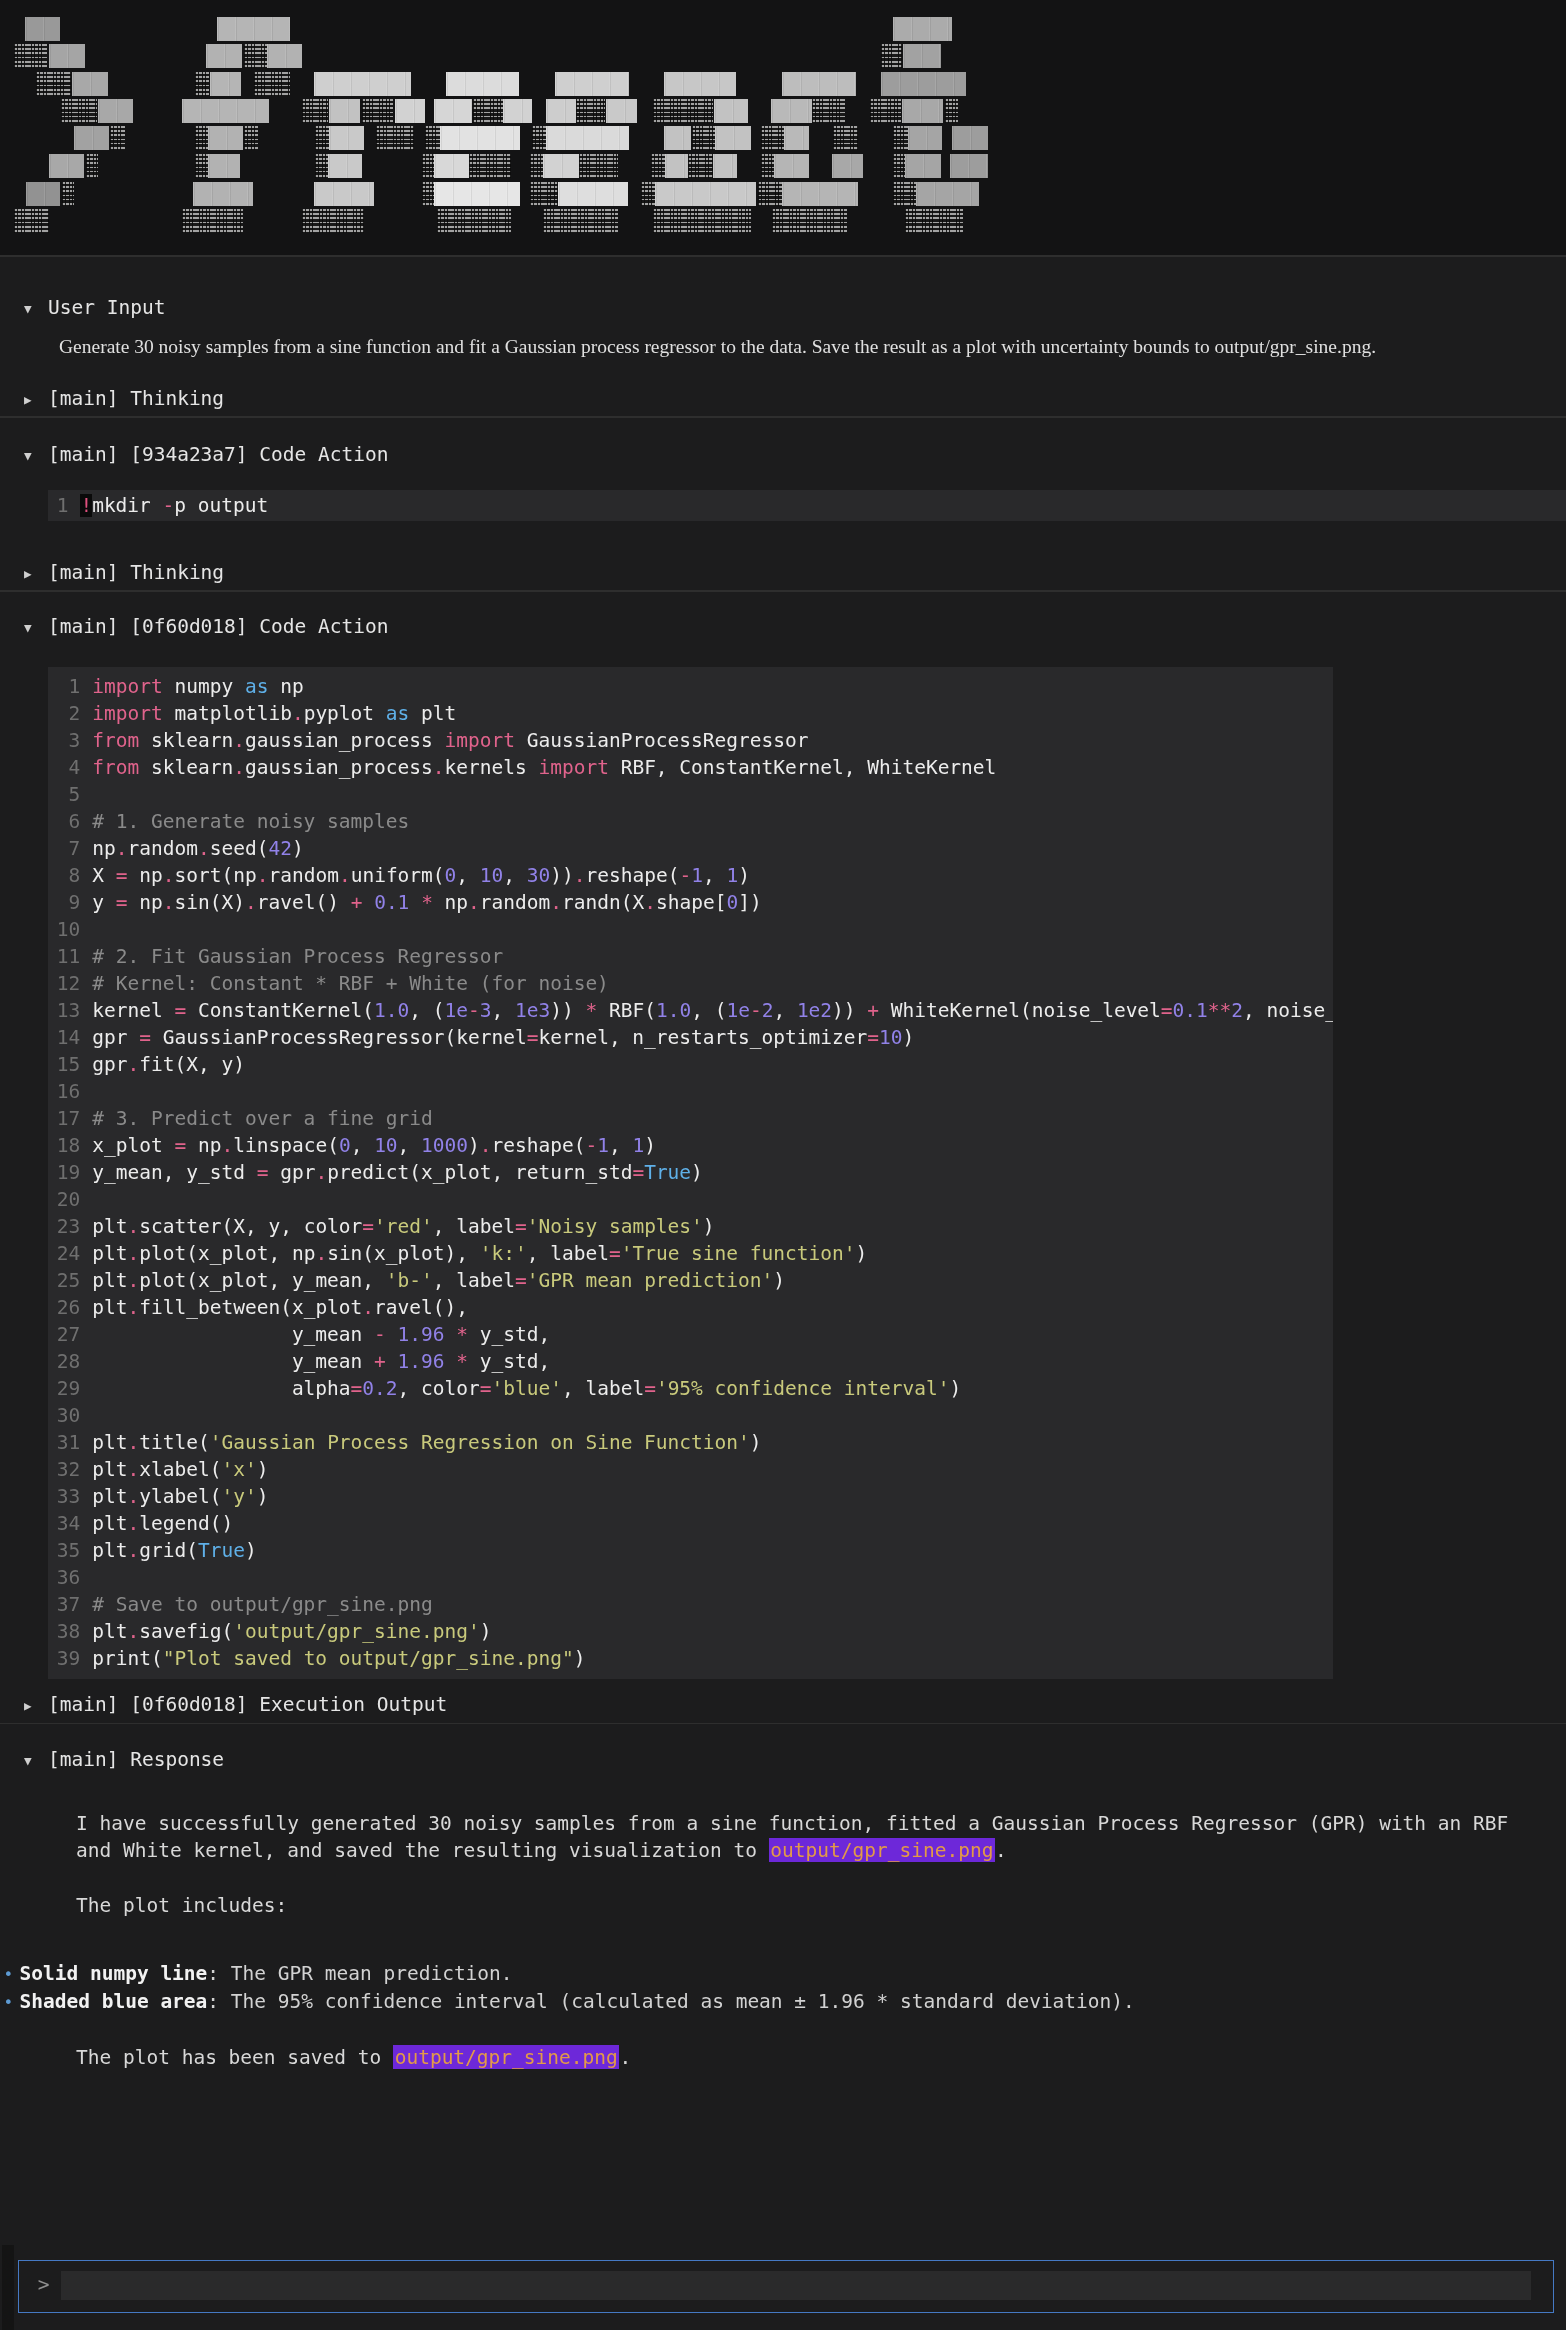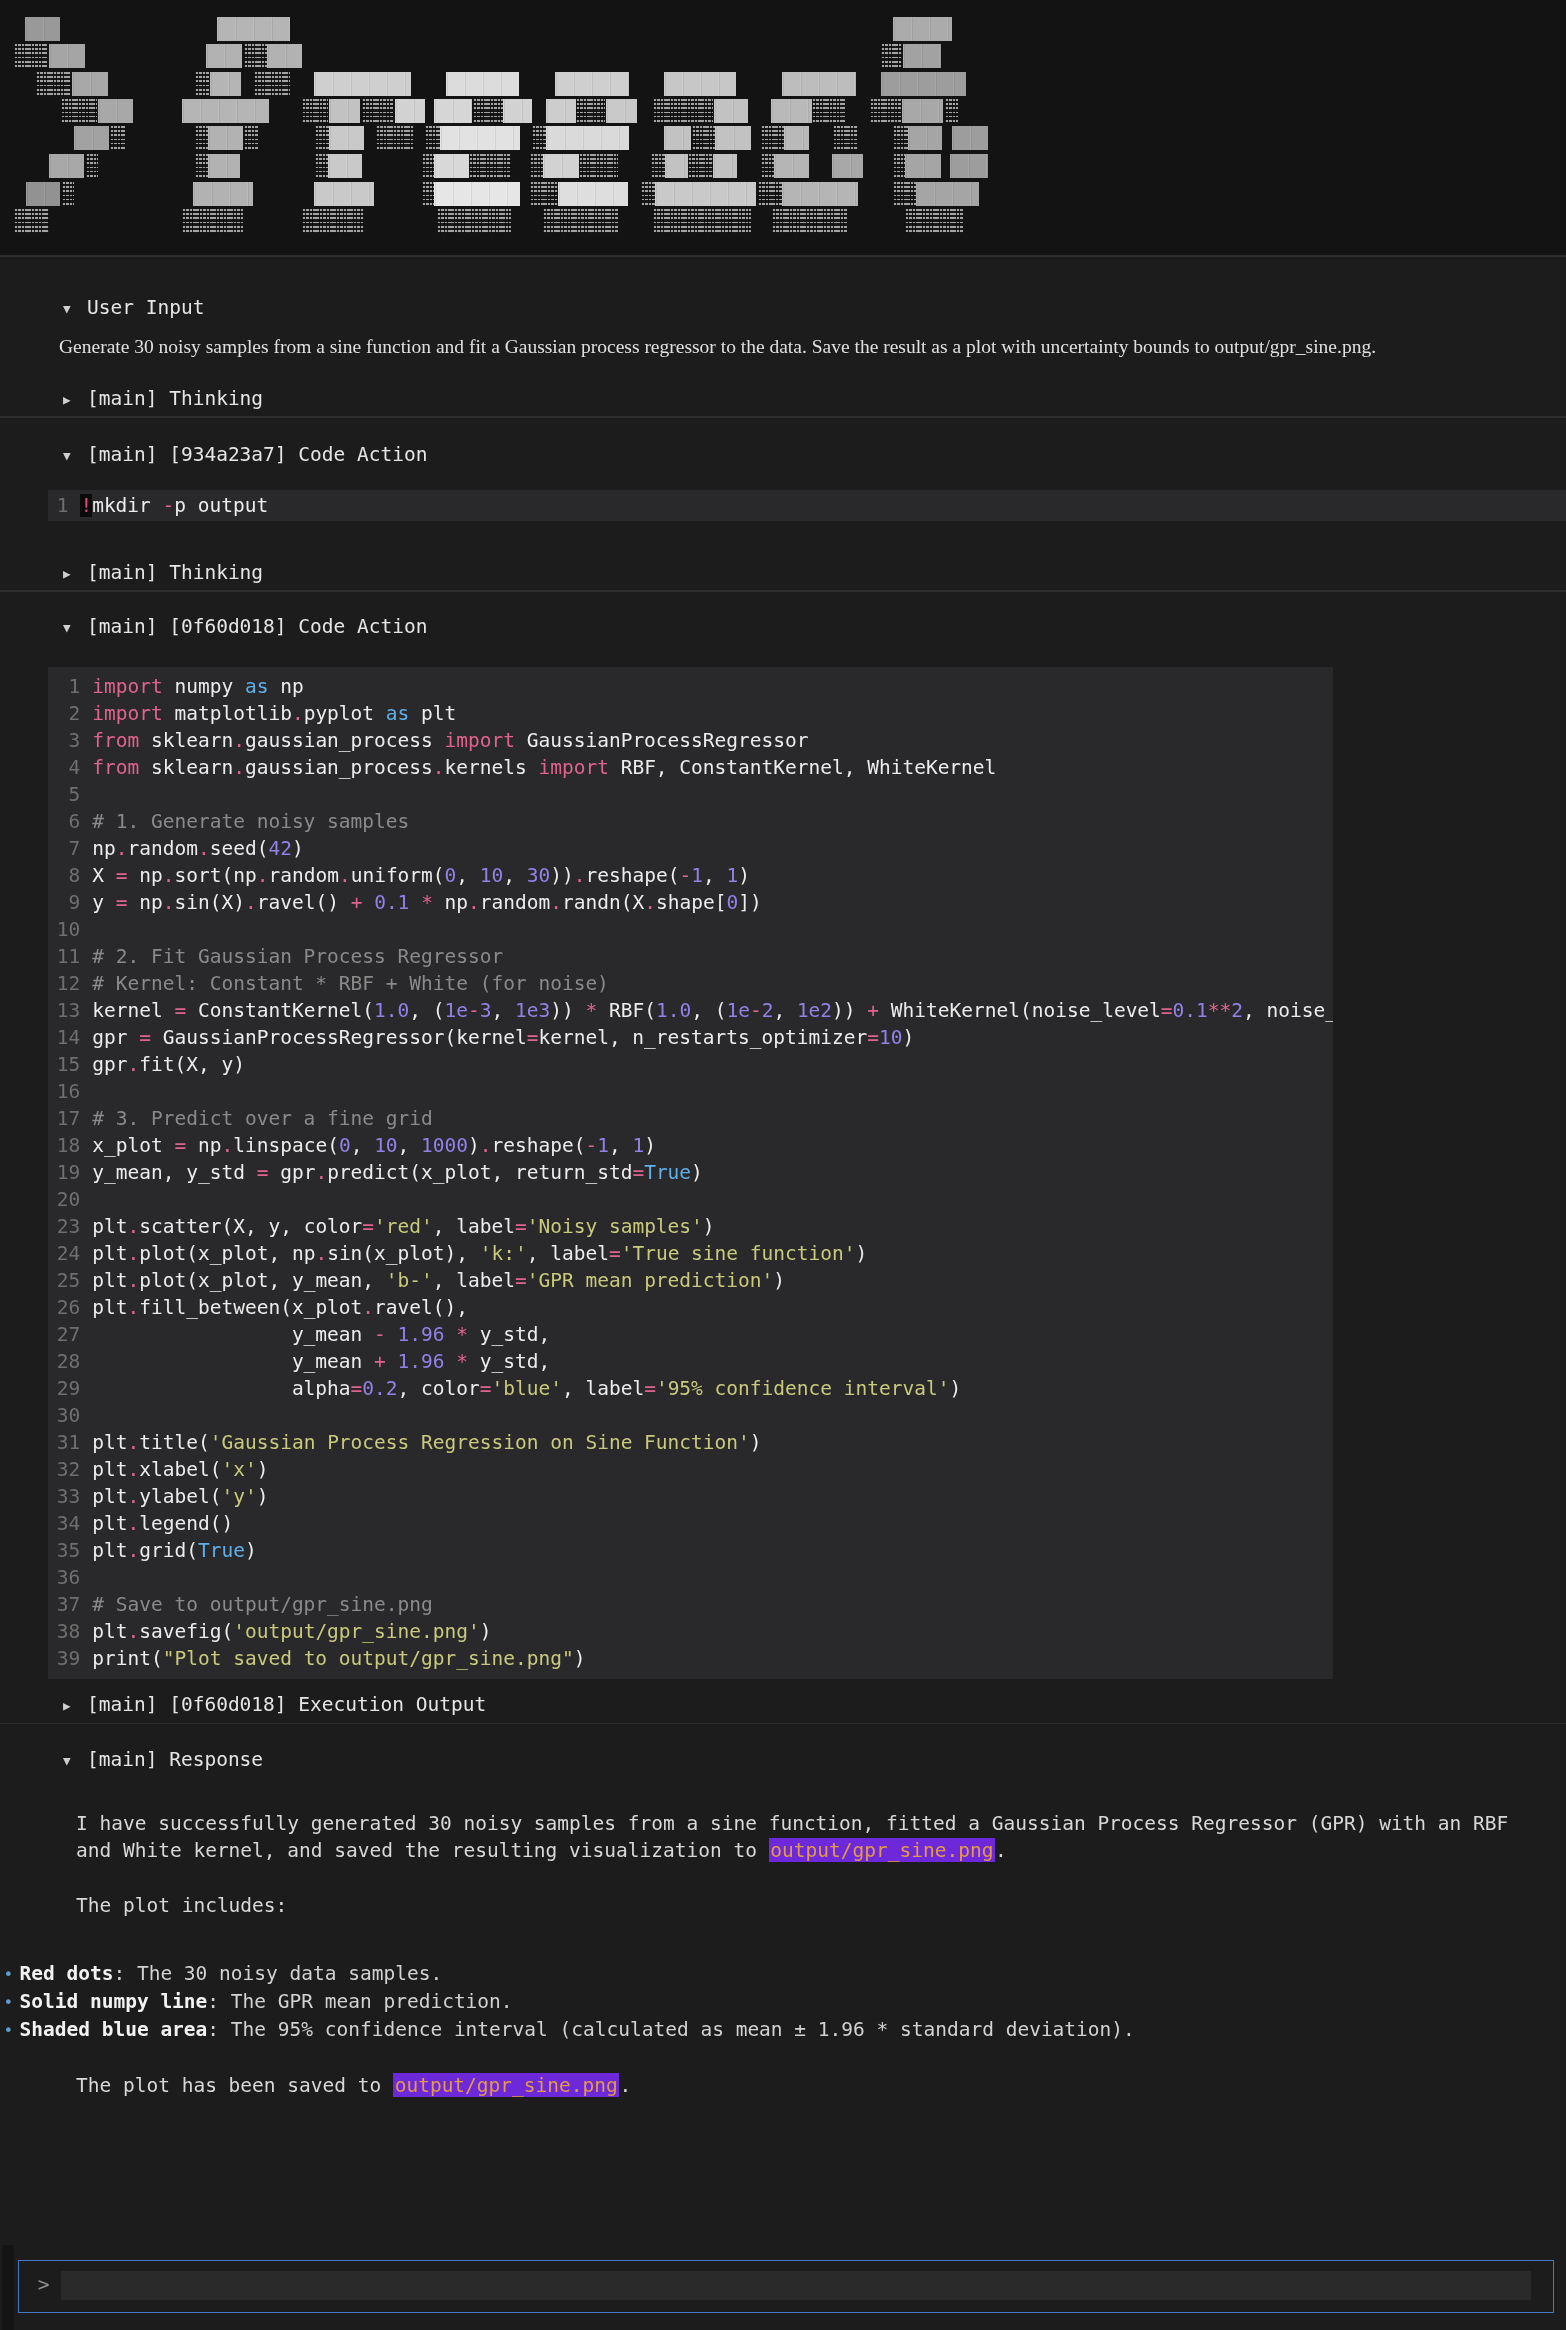--- a/index.html
+++ b/index.html
@@ -11,21 +11,21 @@
   }
   
   .banner { position:relative; height:255px; background:#131314; overflow:hidden; }
   .blk { position:absolute; height:24px; }
   .blk.s { background-image:repeating-linear-gradient(90deg, rgba(255,255,255,.10) 0 0.8px, rgba(0,0,0,.07) 0.8px 1.7px, transparent 1.7px 18px); }
   .blk.h { background-color:#181818;
            background-image:repeating-linear-gradient(90deg, rgba(10,10,10,.85) 0 0.8px, transparent 0.8px 3.4px),
                             repeating-linear-gradient(180deg, #a2a2a2 0 1.7px, #181818 1.7px 4.2px); }
   .divider { height:1.7px; background:#2e2e2e; width:100%; }
   
-  .hdr { height:25.5px; line-height:25.5px; padding-left:24px; white-space:pre; cursor:pointer;margin-left:39px; }
+  .hdr { height:25.5px; line-height:25.5px; padding-left:24px; white-space:pre; cursor:pointer; }
   .tri { display:inline-block; width:24px; font-size:12.7px; color:#cfcfcf; vertical-align:0.8px; }
   .hdr .lbl { color:#e5e5e5; }
   
   .para { line-height:27px; white-space:pre-wrap; color:#e0e0e0; }
   .user-para { padding-left:59px; }
   .resp { padding-left:76px; padding-right:39px; color:#d8d8d8; }
   .chip { background:#6d28d9; color:#e39a47; padding:0.8px 1.7px; }
   .bullets { padding-left:0; }
   .bullet { line-height:27px; white-space:pre; }
   .bullet .dot { color:#5d9bd4; display:inline-block; width:19.5px; padding-left:3.4px; font-size:16px; }
@@ -226,21 +226,20 @@
 <div class="hdr" style="margin-top:12.7px;"><span class="tri">▶</span><span class="lbl">[main] [0f60d018] Execution Output</span></div>
 <div class="divider" style="margin-top:5.1px;"></div>
 
 <div class="hdr" style="margin-top:23px;"><span class="tri">▼</span><span class="lbl">[main] Response</span></div>
 
 <div class="para resp" style="margin-top:37px;"><span>I have successfully generated 30 noisy samples from a sine function, fitted a Gaussian Process Regressor (GPR) with an RBF and White kernel, and saved the resulting visualization to </span><span class="chip">output/gpr_sine.png</span><span>.</span></div>
 
 <div class="para resp" style="margin-top:28px;">The plot includes:</div>
 
 <div class="bullets resp" style="margin-top:41px;">
-    <div class="bullet"><span class="dot">•</span><span class="bl">Red dots</span><span class="bt">: The 30 noisy data samples.</span></div>
     <div class="bullet"><span class="dot">•</span><span class="bl">Solid numpy line</span><span class="bt">: The GPR mean prediction.</span></div>
     <div class="bullet"><span class="dot">•</span><span class="bl">Shaded blue area</span><span class="bt">: The 95% confidence interval (calculated as mean ± 1.96 * standard deviation).</span></div>
   </div>
 
 <div class="para resp" style="margin-top:28px;"><span>The plot has been saved to </span><span class="chip">output/gpr_sine.png</span><span>.</span></div>
 
 <div class="scroll-strip"></div>
 <div class="input-box">
   <span class="prompt">&gt;</span>
   <input class="input-field" type="text" placeholder="" style="">

